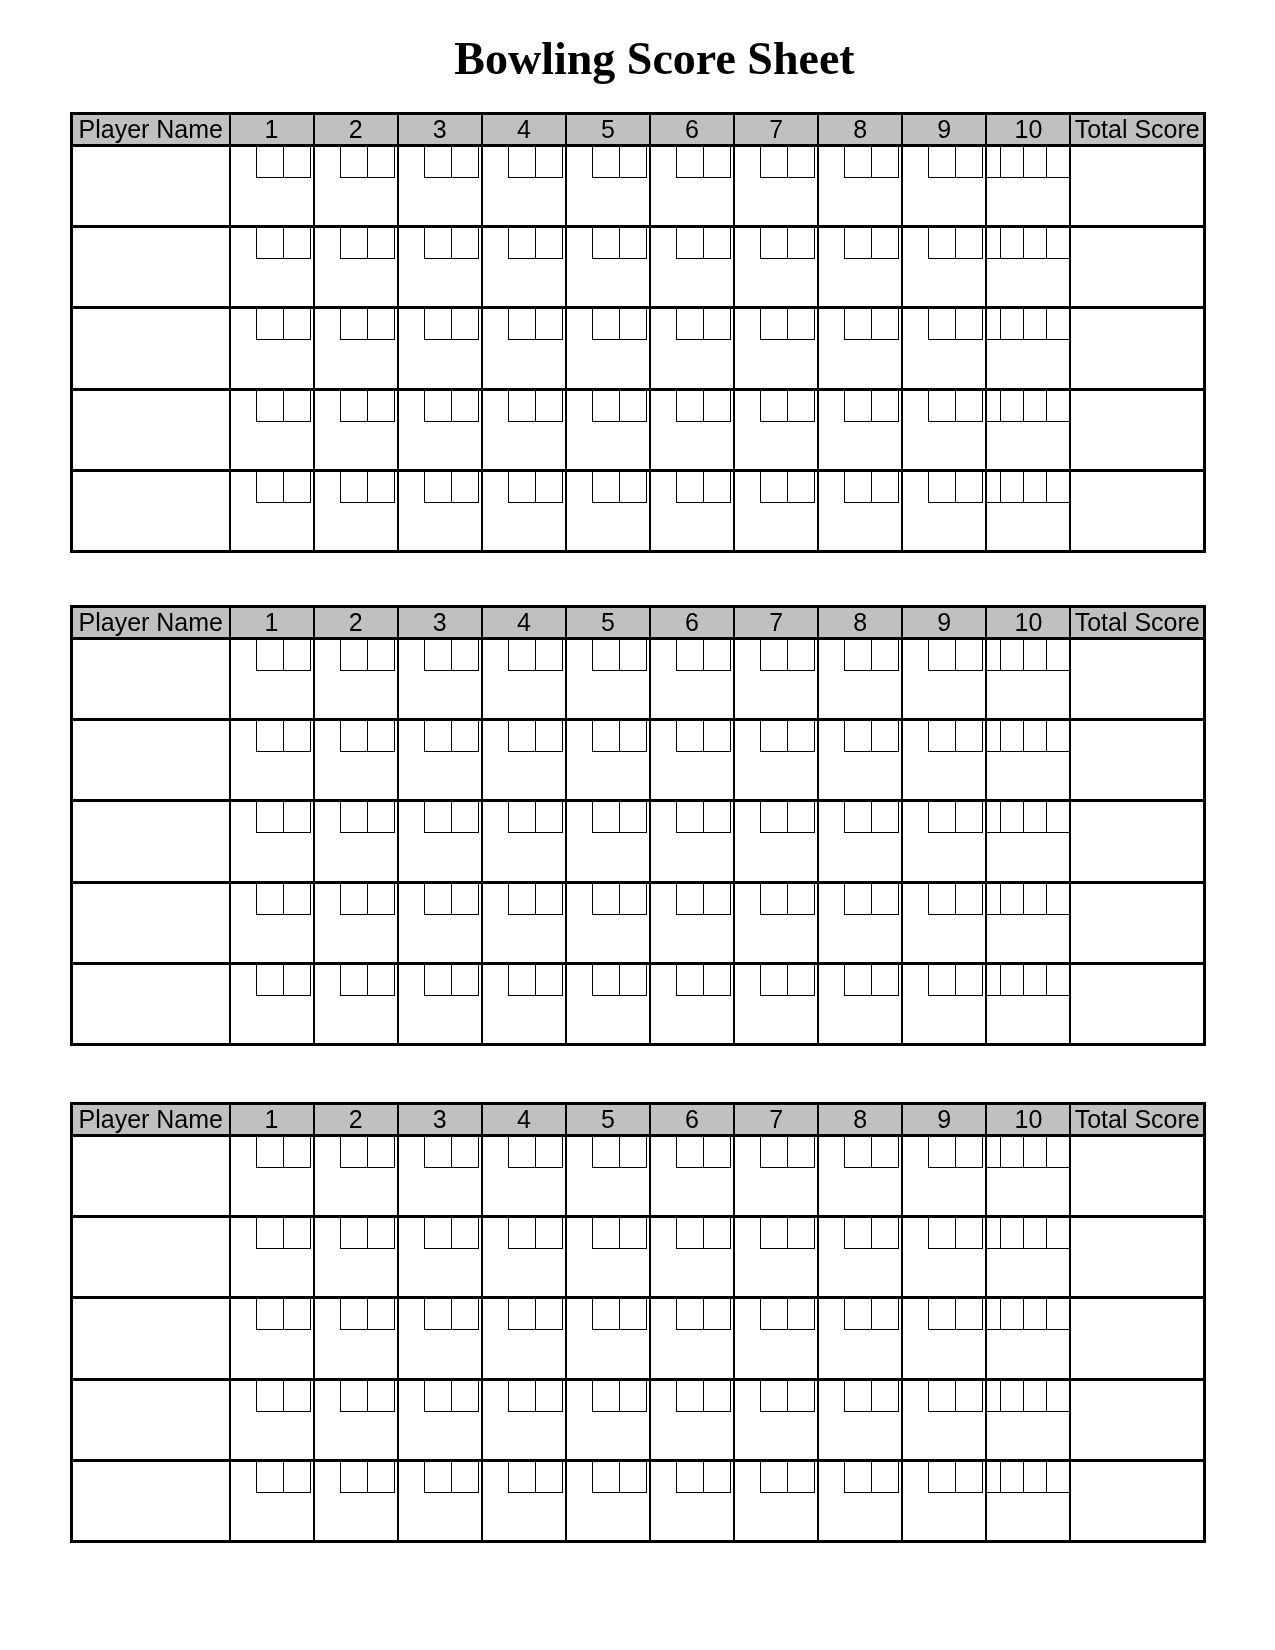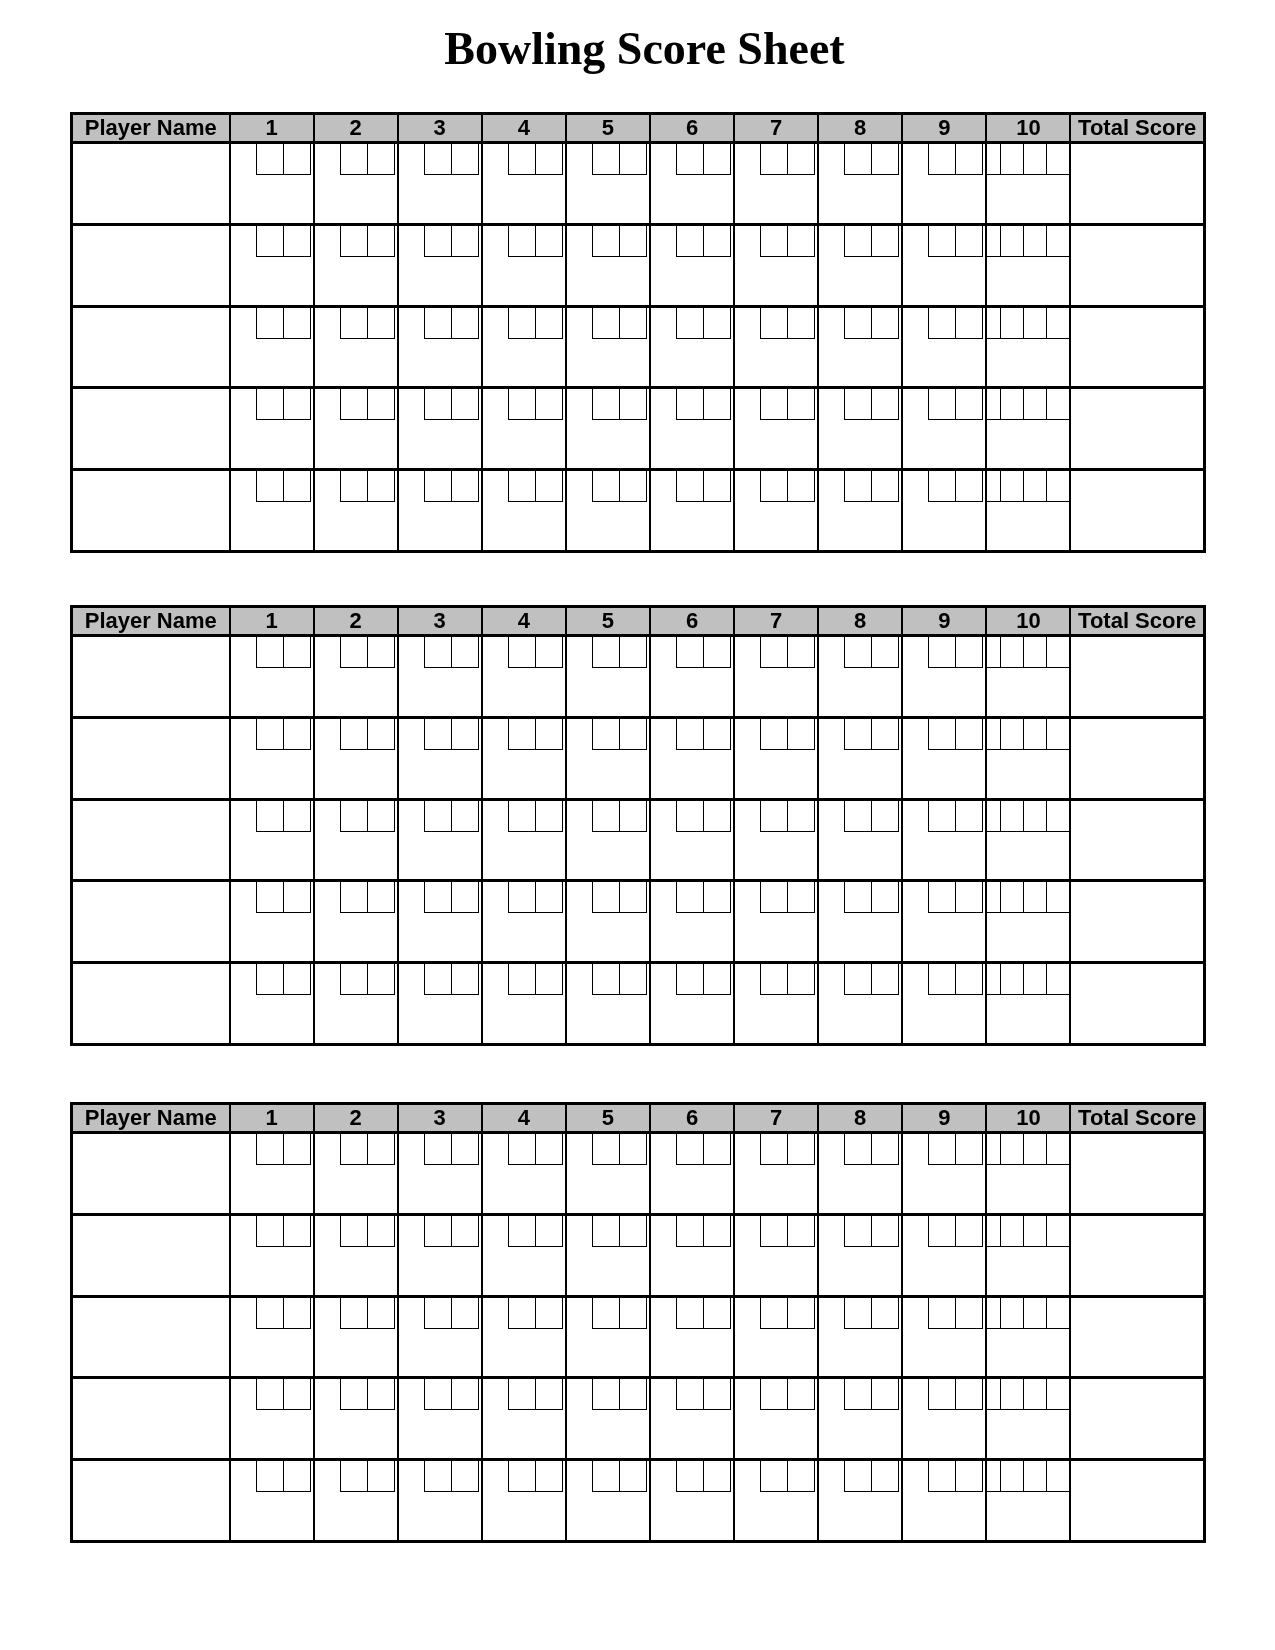--- a/index.html
+++ b/index.html
@@ -2,35 +2,35 @@
 <html style="--header-bg: #c0c0c0;"><head>
 <meta charset="utf-8">
 <style>
   html,body { margin:0; padding:0; background:#fff; }
   .page {
     position:relative; width:1275px; height:1650px; background:#ffffff;
     font-family:"Liberation Sans", sans-serif; color:#000;
     overflow:hidden;
   }
   .title {
-    position:absolute; top:14px; left:70px; width:1133px; margin:8px;
+    position:absolute; top:14px; left:70px; width:1133px; margin:18px;
     text-align:center;
     font-family:"Liberation Serif", serif; font-weight:bold; font-size:46px;
     letter-spacing:0px; color:#000;
   }
   .scorecard { position:absolute; left:70px; width:1133px; height:441px; }
   table.score {
     border-collapse:collapse; table-layout:fixed;
     width:100%; height:100%;
     border:3px solid #000;
   }
   table.score th {
     background:var(--header-bg, #c0c0c0);
     border:2px solid #000; border-top:3px solid #000; border-bottom:3px solid #000;
-    font-weight:bold; font-size:22px; height:24px; padding:0 2px;
+    font-weight:normal; font-size:25px; height:24px; padding:0 2px;
     text-align:center; vertical-align:middle; overflow:hidden; white-space:nowrap;
   }
   table.score td {
     border:2px solid #000; border-top:3px solid #000;
     padding:0; position:relative; background:#fff; vertical-align:top;
   }
   
   .boxes { position:absolute; top:0; right:2px; height:30px; display:flex; }
   .pinbox {
     width:26px; height:100%;

